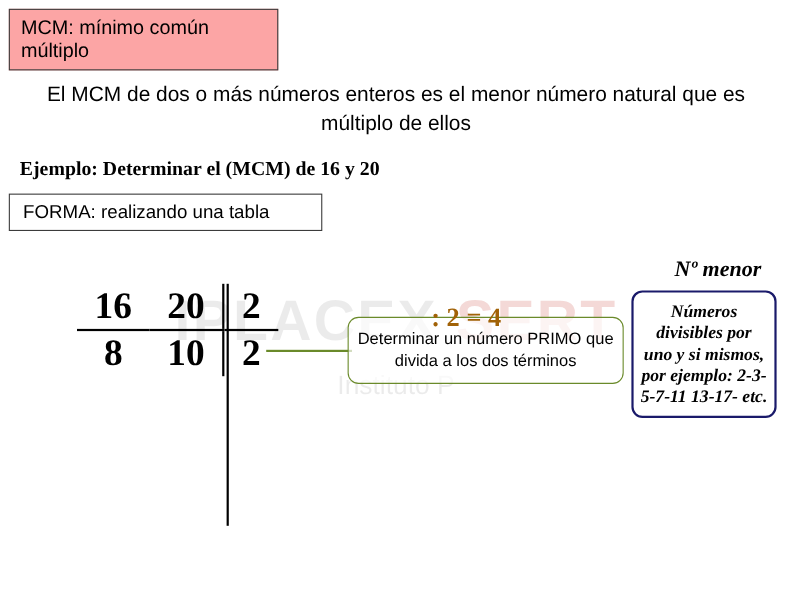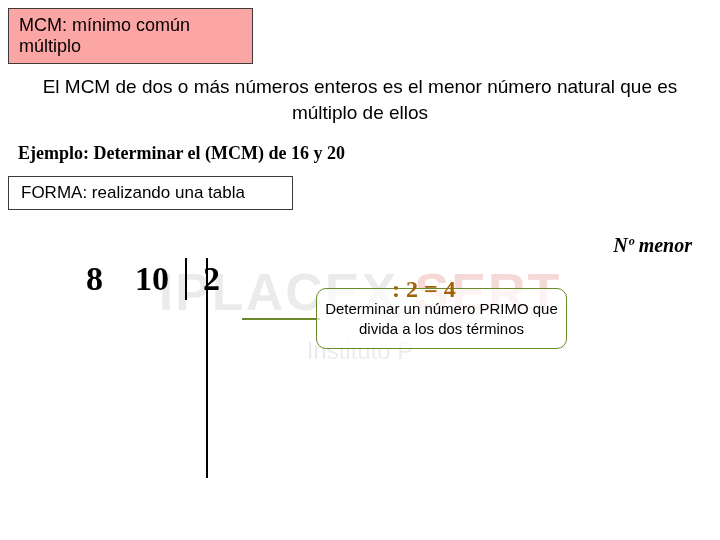--- a/index.html
+++ b/index.html
@@ -166,26 +166,34 @@
 
 <div class="definition">El MCM de dos o más números enteros es el menor número natural que es múltiplo de ellos</div>
 
 <div class="example">Ejemplo: Determinar el (MCM) de 16 y 20</div>
 
 <div class="forma-box">FORMA: realizando una tabla</div>
 
 <div class="stage">
 
   <div class="primos-label">Nº menor</div>
+  <div class="primos-box">Números divisibles por uno y si mismos, por ejemplo:
+2-3-5-7-11
+13-17- etc.</div>
 
   <div class="long-vline"></div>
 
   <div class="table-wrap">
     <table>
       <tbody>
+          <tr class="hdr">
+        <td>16</td>
+        <td>20</td>
+        <td class="vsep">2</td>
+      </tr>
       <tr>
         <td>8</td>
         <td>10</td>
         <td class="vsep">2</td>
       </tr>
     </tbody>
       </table>
   </div>
 
   <div class="callout-line"></div>

